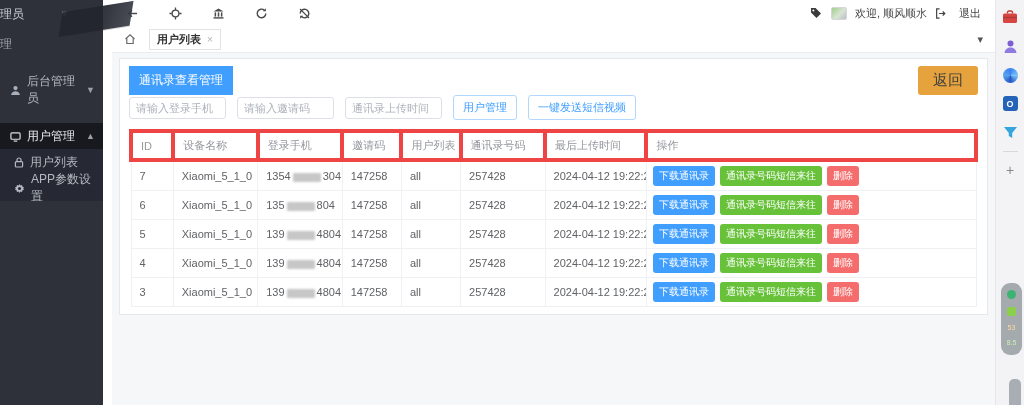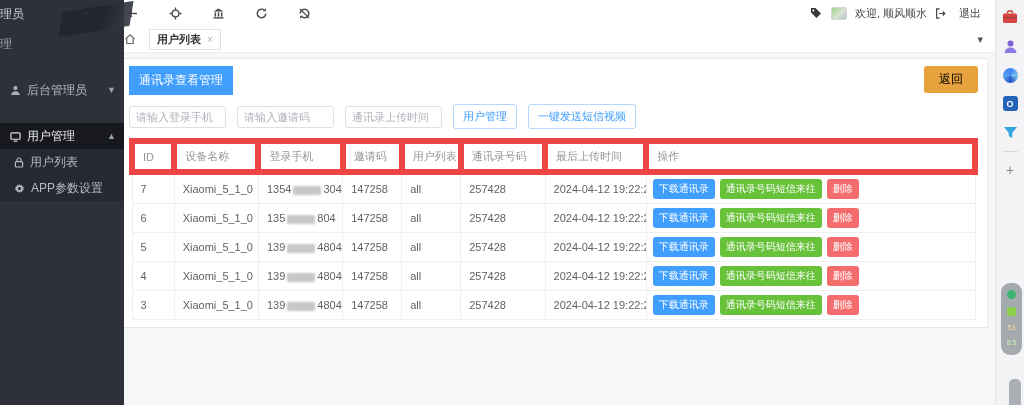--- a/index.html
+++ b/index.html
@@ -1,20 +1,20 @@
 <!DOCTYPE html>
 <html style="--primary: #409eff; --success: #67c23a; --danger: #f56c6c; --warning: #e6a23c; --sidebar_bg: #2e313a; --sidebar_active_bg: #17191f;"><head>
 <meta charset="utf-8">
 <style>
   *{box-sizing:border-box;margin:0;padding:0}
   html,body{width:1024px;height:405px;overflow:hidden}
   body{font-family:"Liberation Sans","DejaVu Sans",sans-serif;background:#fff;position:relative;font-size:12px;color:#333}
 
   
-  .sidebar{position:absolute;left:0;top:0;width:124px;height:405px;background:var(--sidebar_bg);color:#b4b9c2;font-size:12px;z-index:2}
+  .sidebar{position:absolute;left:0;top:0;width:103px;height:405px;background:var(--sidebar_bg);color:#b4b9c2;font-size:12px;z-index:2}
   .sb-top{height:26px;display:flex;align-items:center;padding:2px 34px 0 0;color:#ccced4}
   .sb-top .caret{margin-left:auto;font-size:9px;color:#9aa0aa}
   .sb-group{padding:10px 0 10px 0;color:#9aa0aa}
   .sb-item{height:26px;display:flex;align-items:center;gap:6px;padding:0 8px 0 10px;cursor:pointer}
   .sb-item .caret{margin-left:auto;font-size:9px;color:#9aa0aa}
   .sb-item.active-parent{background:var(--sidebar_active_bg);color:#e8eaee}
   .sb-sub{padding-left:14px;color:#b4b9c2;background:#262933}
   .sb-item svg{flex:0 0 auto}
 
   
@@ -27,29 +27,29 @@
 
   .tabbar{height:26px;background:#fff;border-bottom:1px solid #ececec;display:flex;align-items:center;padding:0 12px;gap:12px}
   .tab{display:flex;align-items:center;gap:6px;border:1px solid #e3e3e3;background:#fff;padding:2px 7px;font-size:11px;color:#333;cursor:pointer}
   .tab .x{color:#b5b5b5;font-size:10px;cursor:pointer}
   .tab-chevron{margin-left:auto;color:#555;font-size:11px;cursor:pointer}
 
   .content{flex:1;padding:5px 7px;overflow:hidden}
   .panel{background:#fff;border:1px solid #e6e8eb;padding:7px 9px;position:relative}
   .panel-head{display:flex;align-items:flex-start;justify-content:space-between}
   .panel-tab{background:var(--primary);color:#fff;font-size:12px;padding:6px 10px;cursor:pointer}
-  .btn-back{background:var(--warning);color:#000000;font-size:12px;padding:5px 15px;border:none;border-radius:3px;cursor:pointer}
-
-  .filters{margin-top:9px;display:flex;align-items:center;gap:11px}
+  .btn-back{background:var(--warning);color:#404040;font-size:15px;padding:5px 15px;border:none;border-radius:3px;cursor:pointer}
+
+  .filters{display:flex;align-items:center;gap:11px}
   .filters input{width:97px;height:22px;border:1px solid #dcdfe6;border-radius:3px;font-size:11px;padding:0 6px;color:#606266;outline:none;background:#fff}
   .filters input::placeholder{color:#aeb2ba}
   .btn-outline{background:#fff;border:1px solid #b3d8ff;color:var(--primary);font-size:11px;padding:4px 9px;border-radius:3px;cursor:pointer}
 
   table{width:100%;margin-top:9px;border-collapse:collapse;table-layout:fixed;font-size:11px;color:#606266}
-  th{font-weight:normal;color:#94979c;text-align:left;padding:5px 8px;border:6px solid #ef4444;white-space:nowrap;overflow:hidden}
+  th{font-weight:normal;color:#94979c;text-align:left;padding:5px 8px;border:4px solid #ef4444;white-space:nowrap;overflow:hidden}
   td{padding:5px 8px;border:1px solid #eef0f3;height:25px;white-space:nowrap;overflow:hidden}
   .censor{display:inline-block;width:28px;height:9px;background:#c7c7c7;border-radius:1px;filter:blur(1.1px);vertical-align:middle;margin:0 2px}
   .ops{display:flex;gap:5px;align-items:center;border:none}
   td.opscell{padding:4px 6px}
   .btn{border:none;border-radius:3px;color:#fff;font-size:10px;padding:3px 6px;cursor:pointer;white-space:nowrap}
   .btn.blue{background:var(--primary)}
   .btn.green{background:var(--success)}
   .btn.red{background:var(--danger)}
 
   

